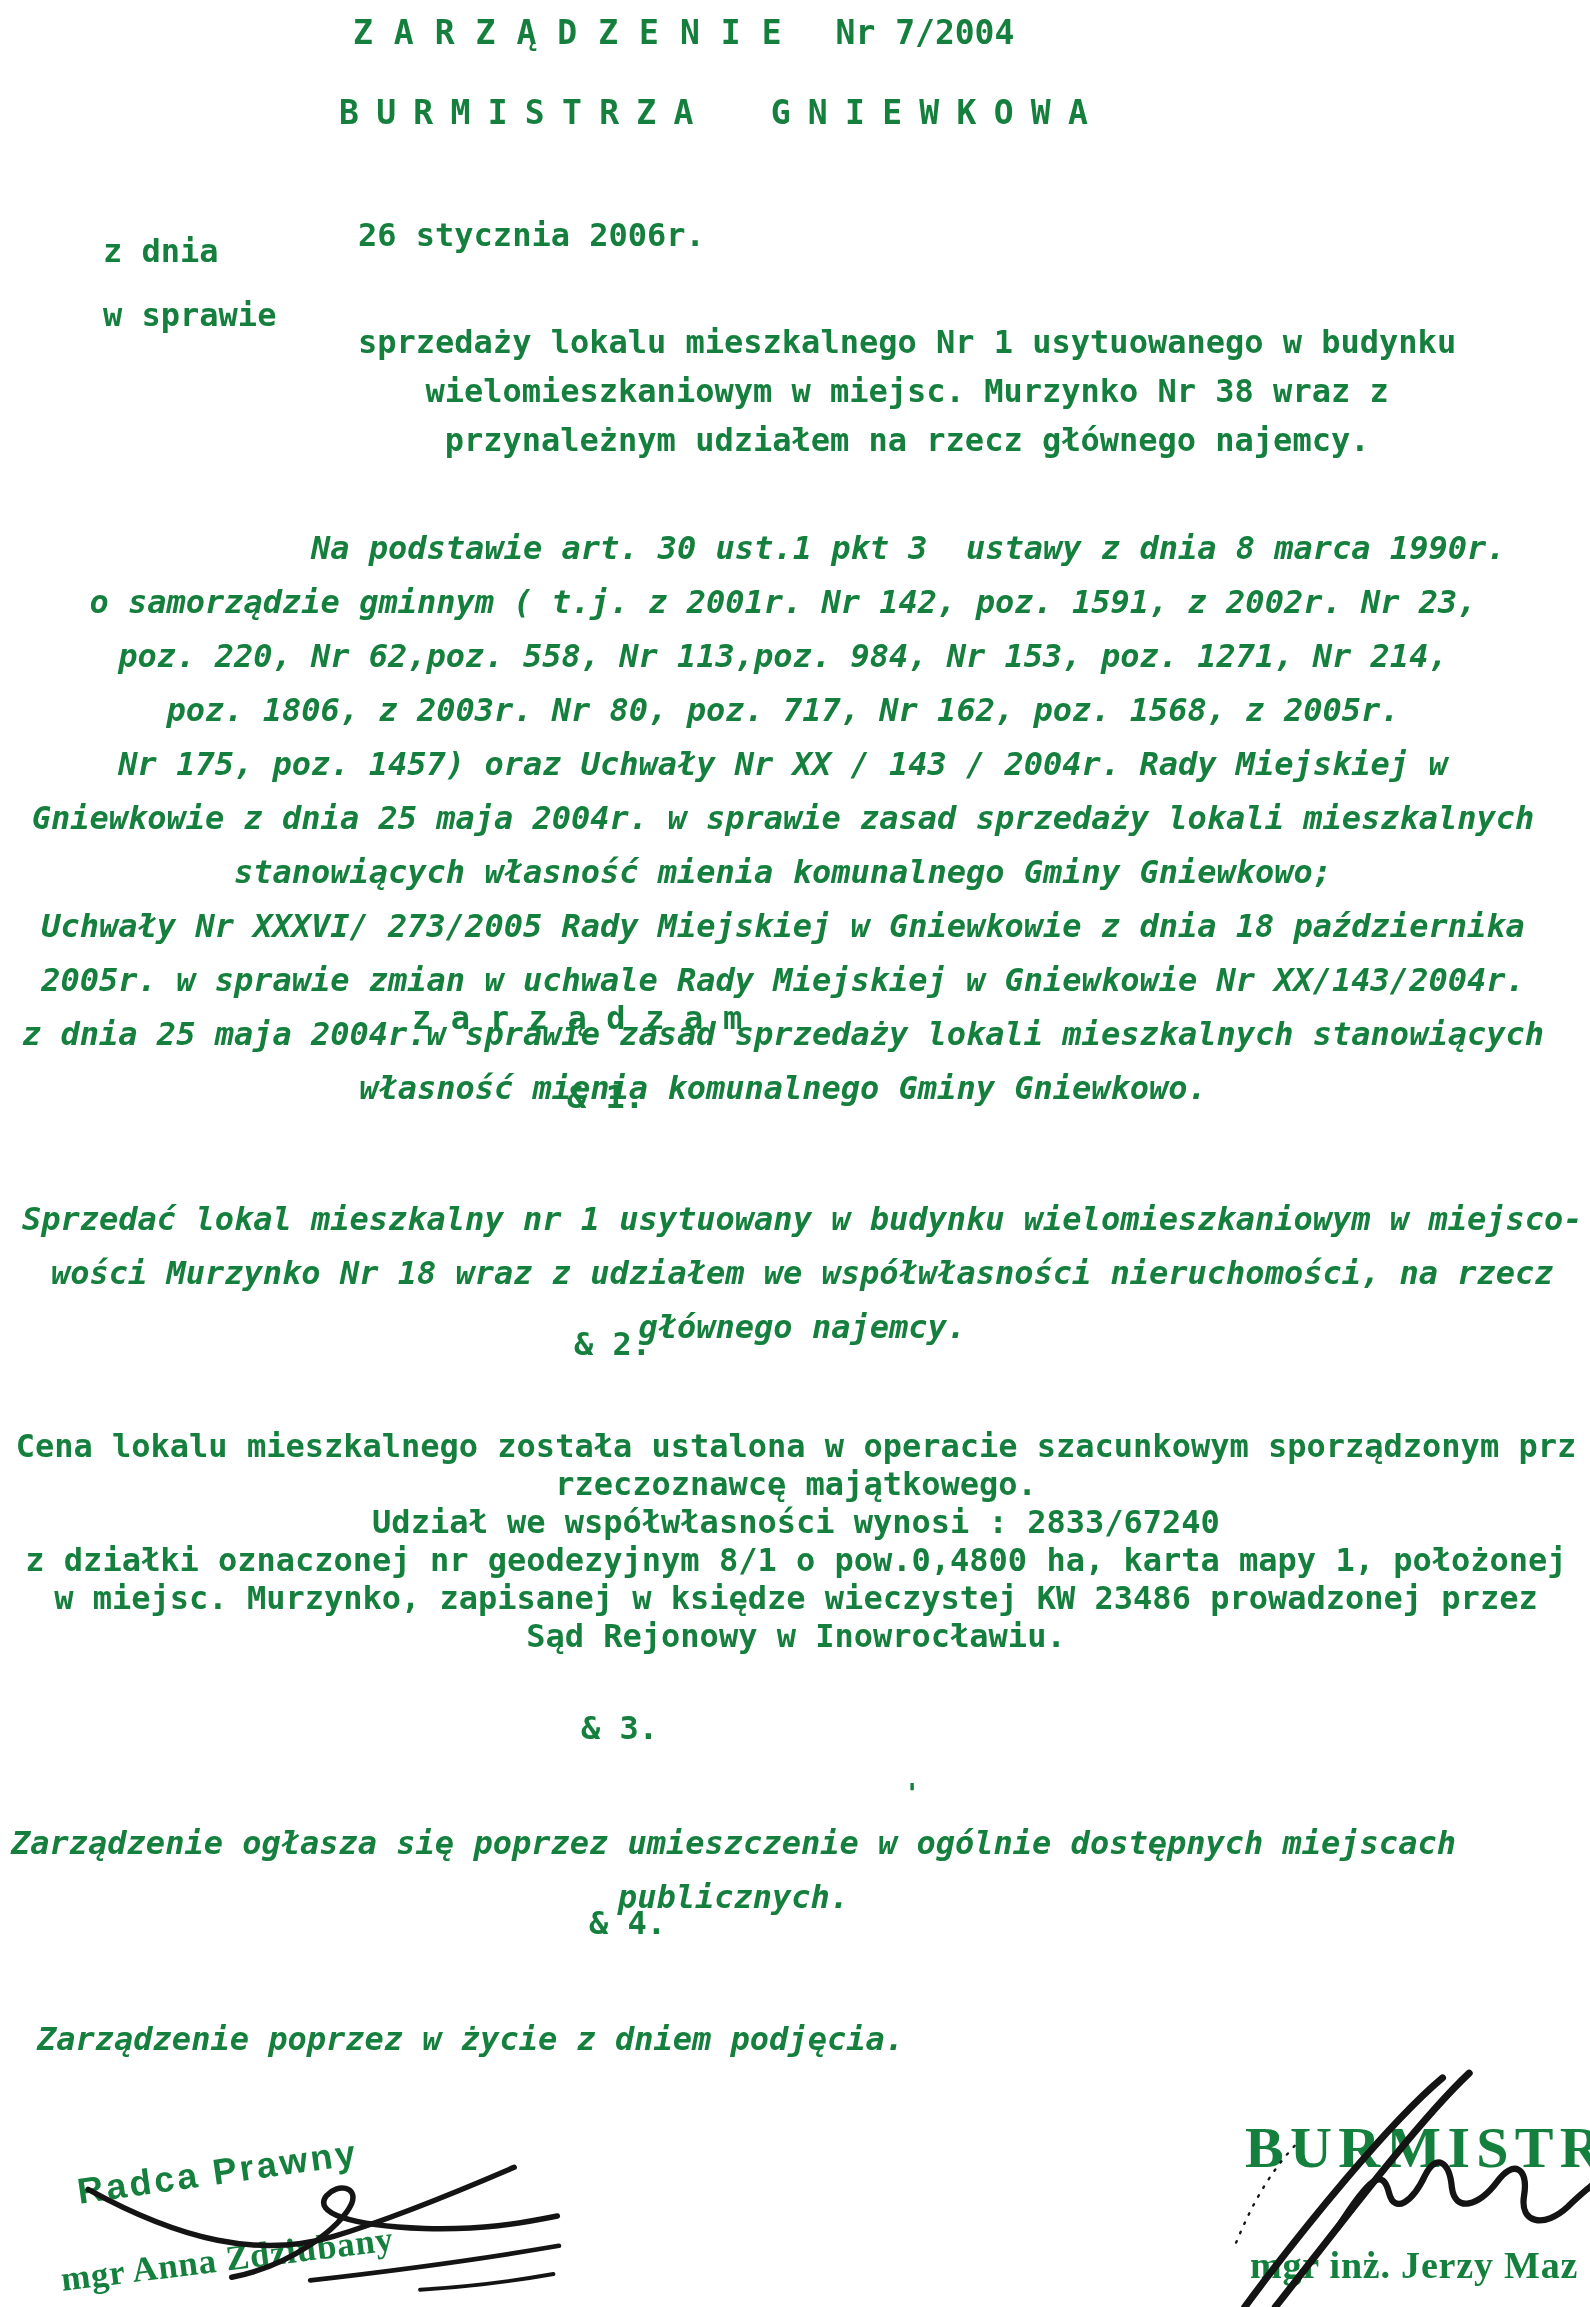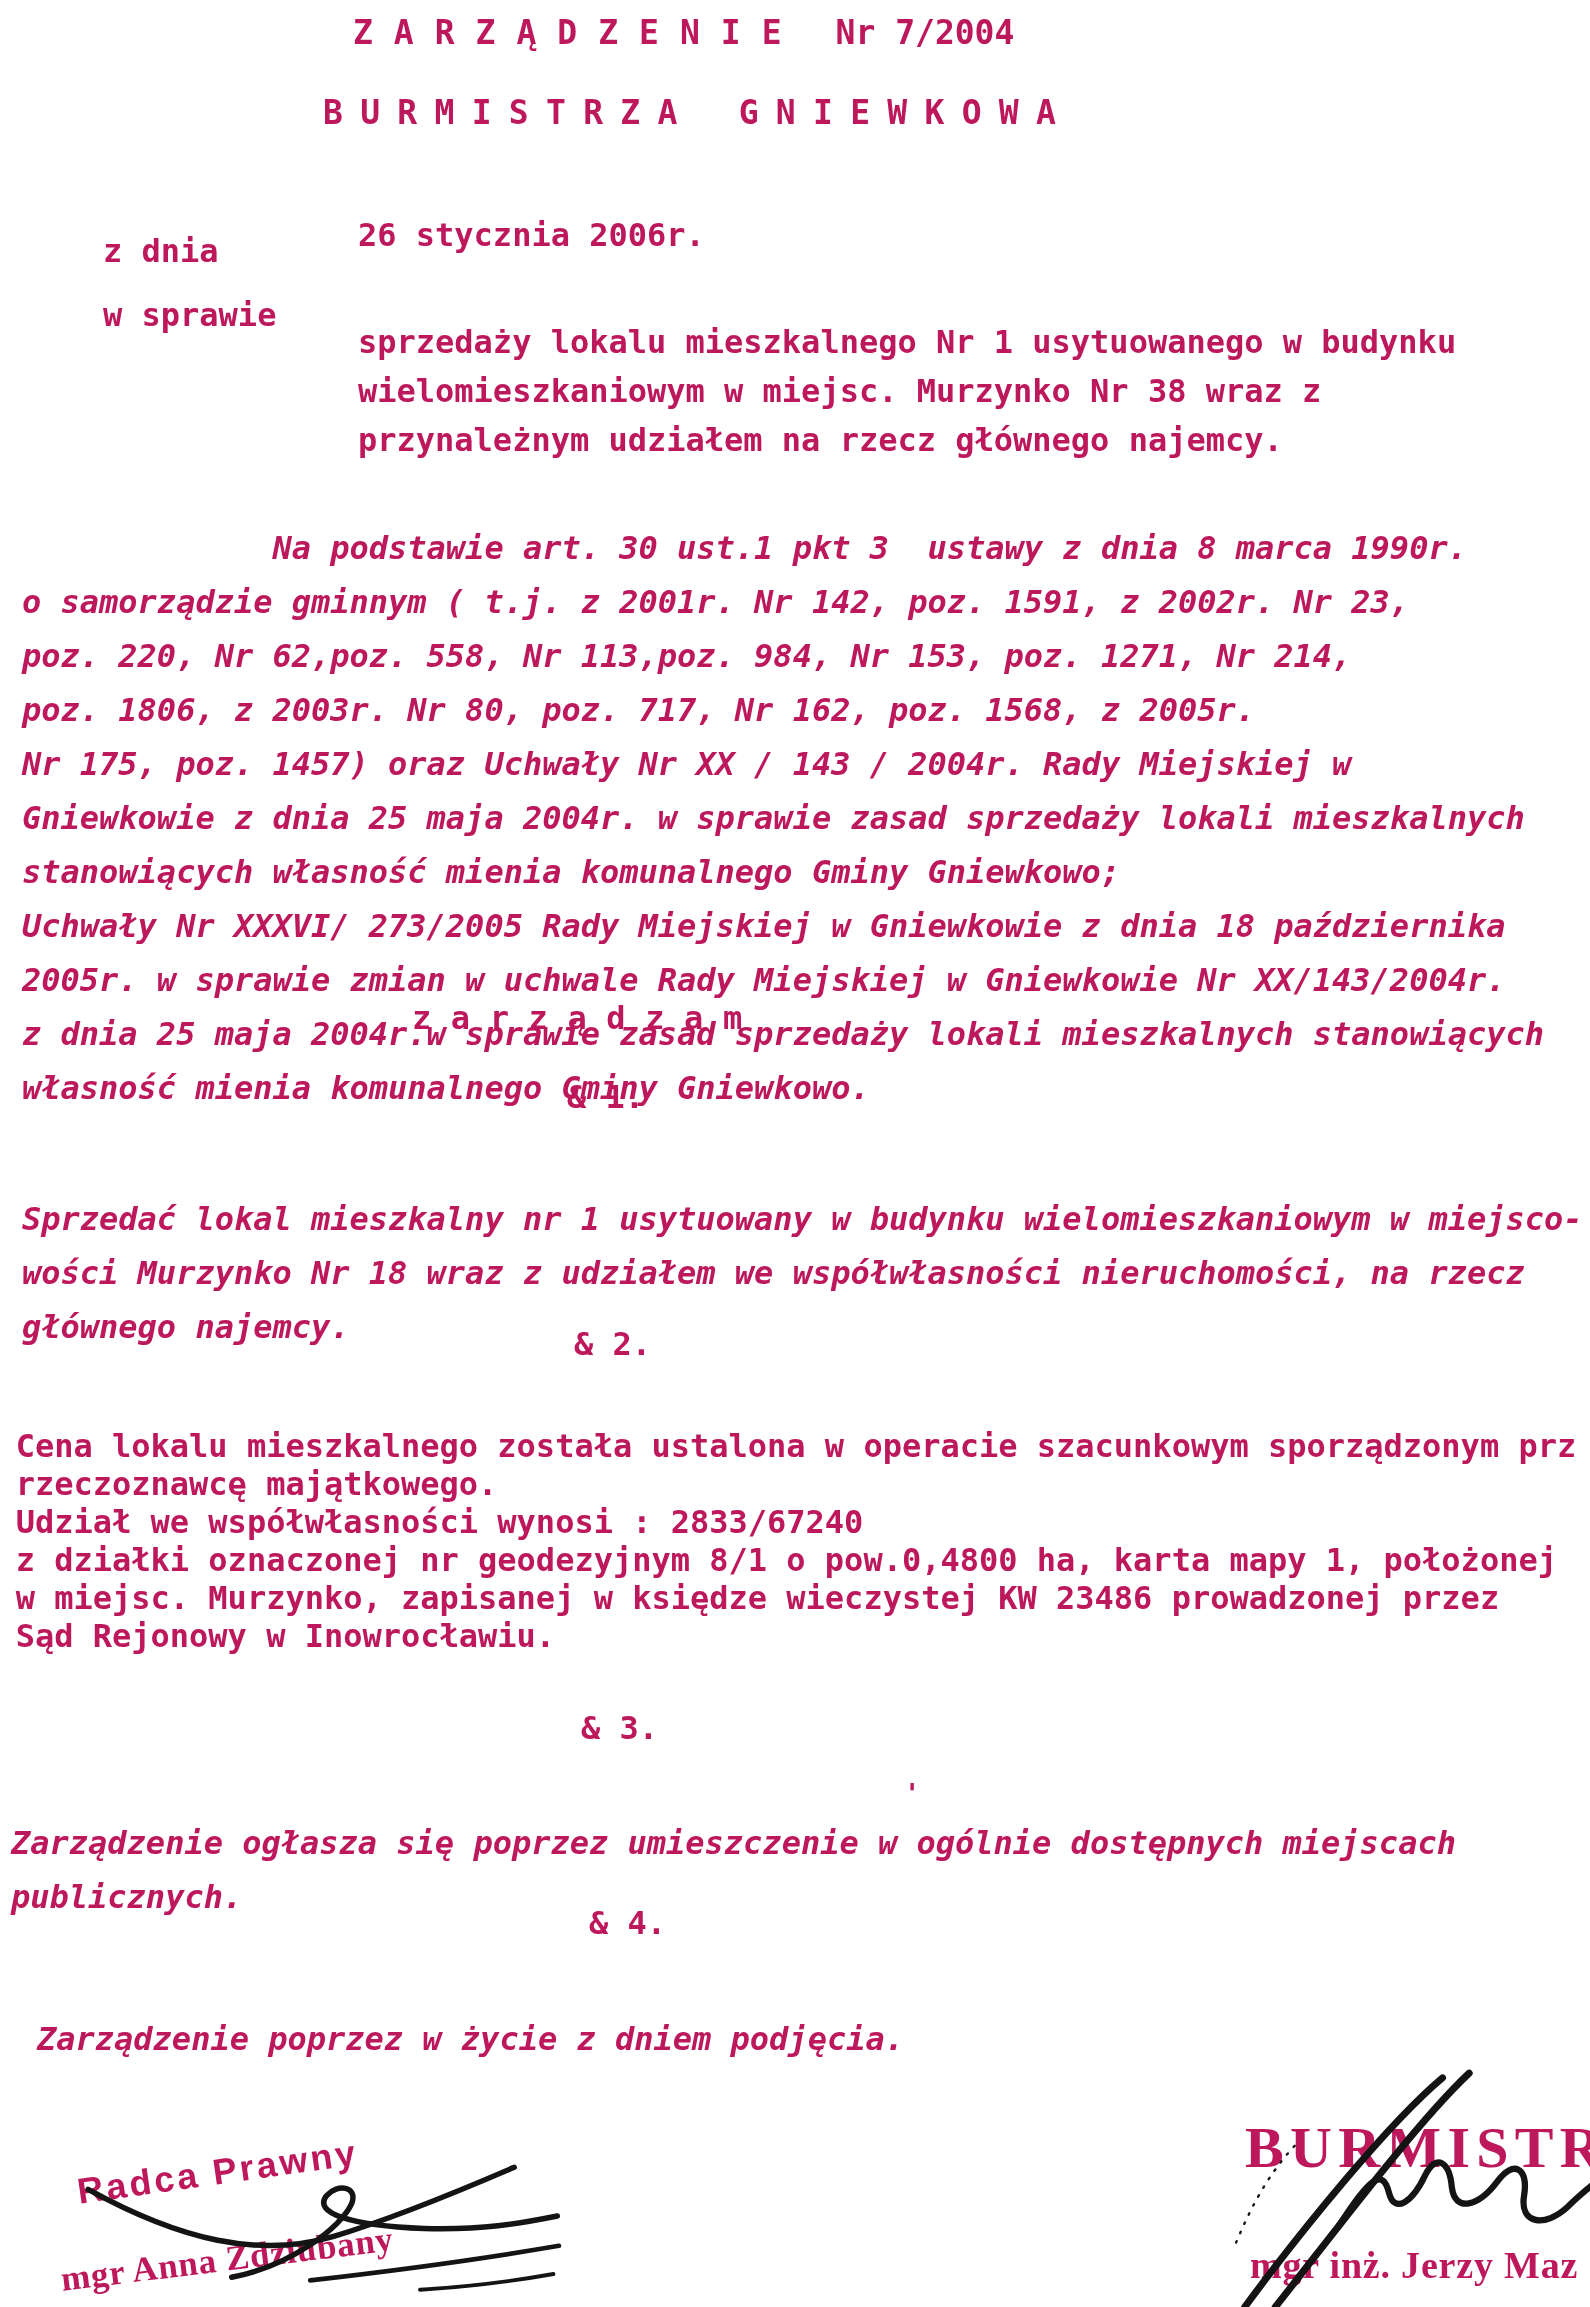--- a/index.html
+++ b/index.html
@@ -3,31 +3,32 @@
 <meta charset="utf-8">
 <style>
   html,body{margin:0;padding:0;background:#9a9a9a;}
   .page{
     position:relative;
     width:1591px;height:2307px;
     background:#ffffff;
     overflow:hidden;
     font-family:"DejaVu Sans Mono","Liberation Mono",monospace;
     font-weight:700;
-    color:#be185d;
+    color:#15803d;
+    text-align:center;
   }
   .t{position:absolute;line-height:1;white-space:pre;}
   .mono41{font-size:32px;}
   .pre{white-space:pre;margin-top:29px;}
   .lh50{line-height:54px;font-style:italic;}
   .lh49{line-height:38px;}
   .lh63{line-height:49px;}
   .title-row{position:absolute;display:flex;align-items:flex-start;font-size:33px;}
   .sp27{letter-spacing:21px;}
-  .sp22{letter-spacing:17.3px;}
+  .sp22{letter-spacing:17.3px;margin-left:16px;}
   .ordain{letter-spacing:19.6px;}
   .stamp-sans{
     font-family:"Liberation Sans","DejaVu Sans",sans-serif;
     font-weight:700;
   }
   .stamp-serif{
     font-family:"Liberation Serif","DejaVu Serif",serif;
     font-weight:700;
   }
   .rot-8{transform:rotate(-8deg);transform-origin:left top;}

